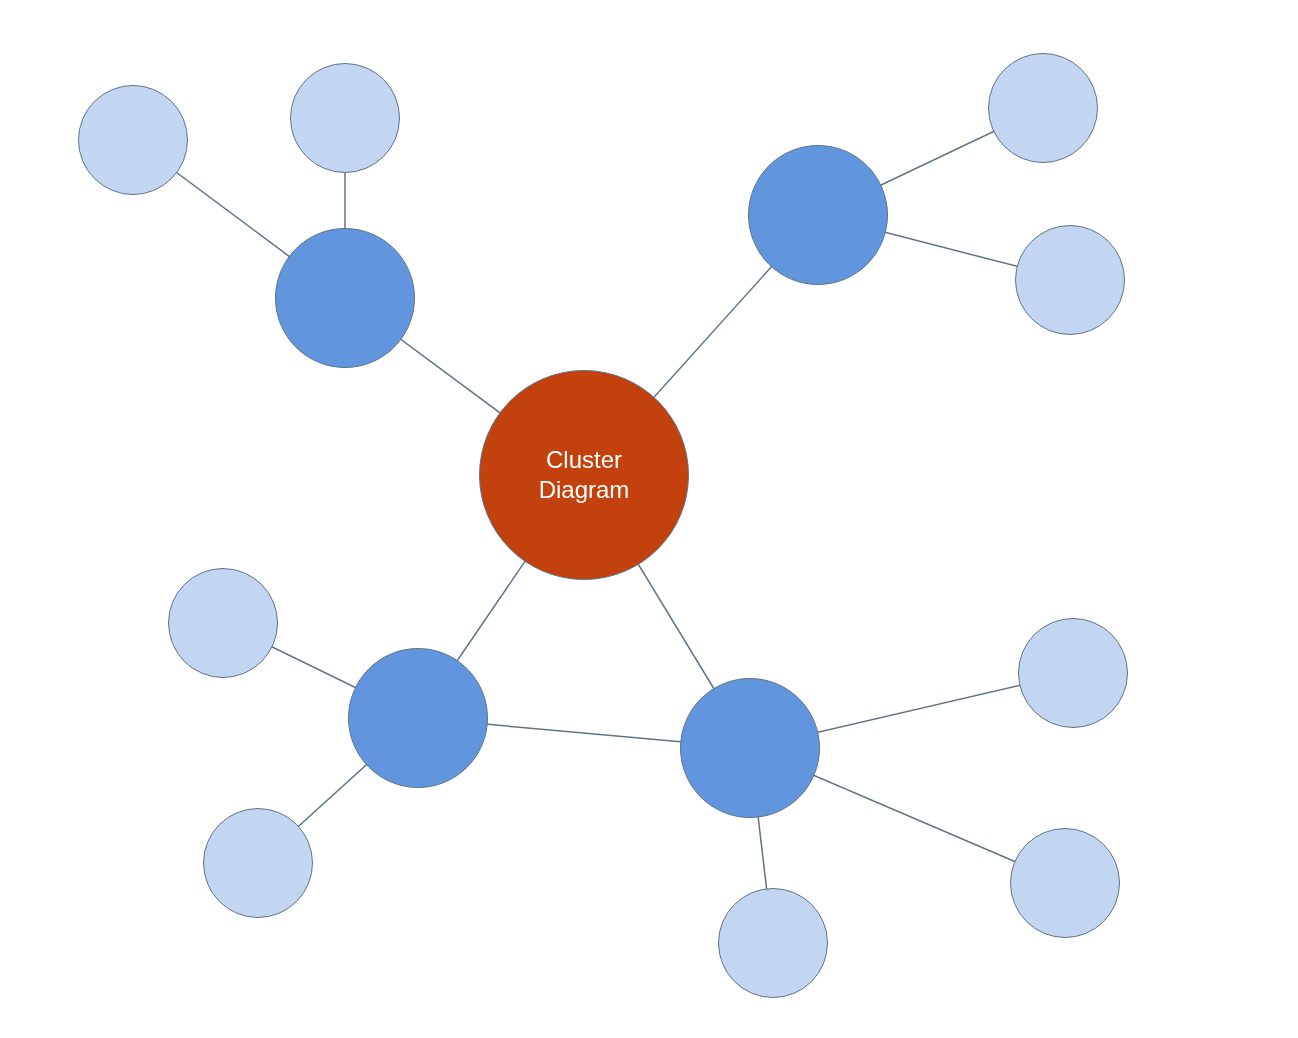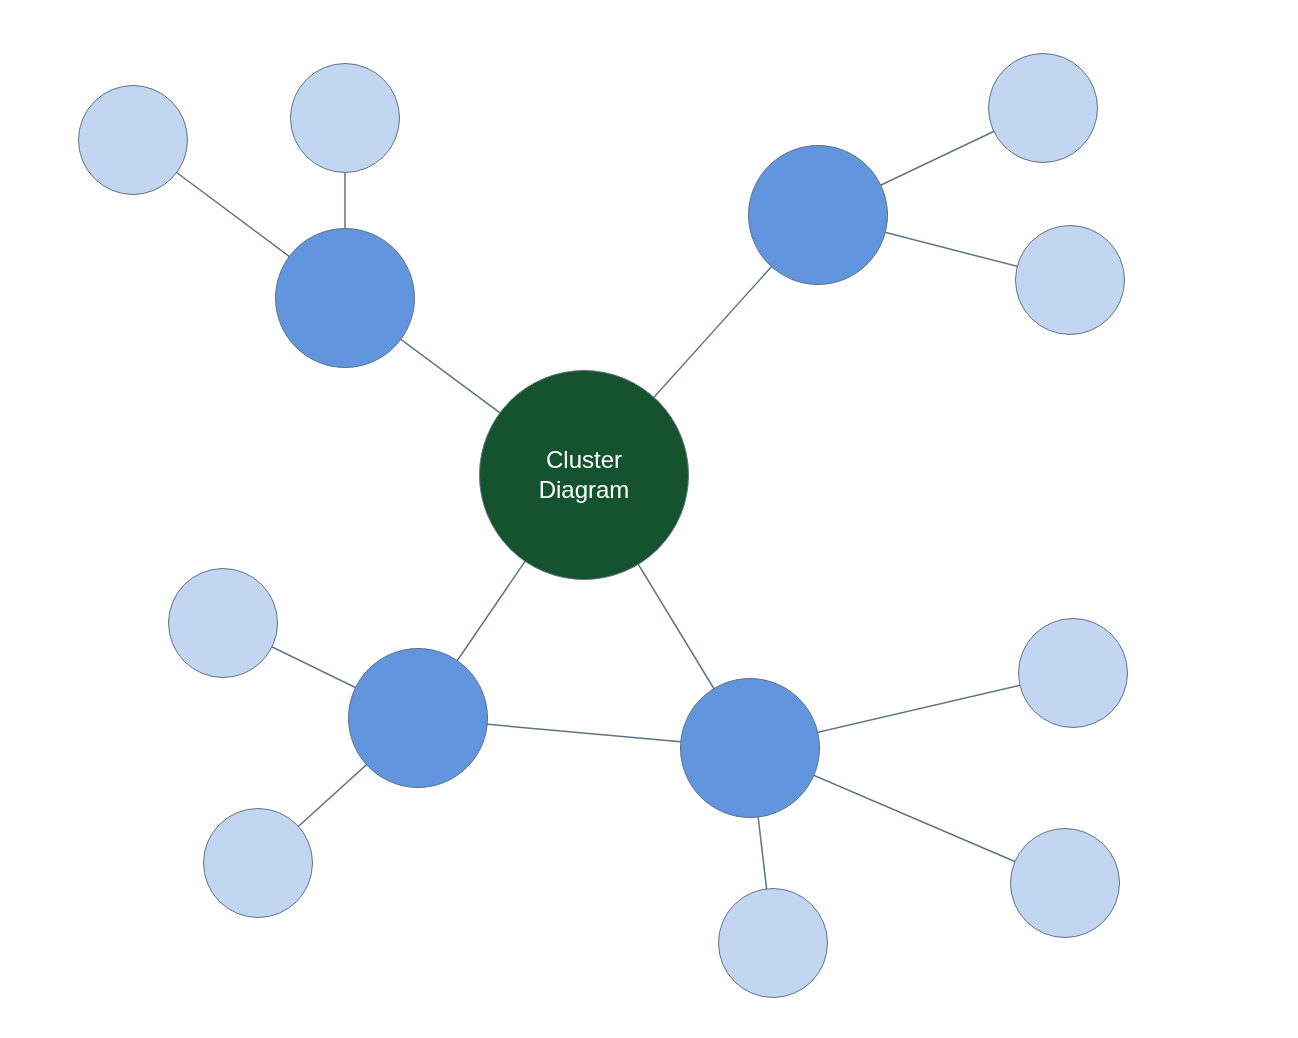--- a/index.html
+++ b/index.html
@@ -94,21 +94,21 @@
     <line class="edge" x1="418" y1="718" x2="223" y2="623"></line>
     <line class="edge" x1="418" y1="718" x2="258" y2="863"></line>
 
     <line class="edge" x1="418" y1="718" x2="750" y2="748"></line>
 
     <line class="edge" x1="750" y1="748" x2="1073" y2="673"></line>
     <line class="edge" x1="750" y1="748" x2="773" y2="943"></line>
     <line class="edge" x1="750" y1="748" x2="1065" y2="883"></line>
   </svg>
 
-  <div class="node center-node" style=";background:#14532d;color:#ffffff">
+  <div class="node center-node" style=";background:#c2410c;color:#ffffff">
     <span>Cluster<br>Diagram</span>
   </div>
 
   <div class="node sec sec-tl" style=";background:#6196de"></div>
   <div class="node sec sec-tr" style=";background:#6196de"></div>
   <div class="node sec sec-bl" style=";background:#6196de"></div>
   <div class="node sec sec-br" style=";background:#6196de"></div>
 
   <div class="node ter ter-tl1" style=";background:#c2d6f2"></div>
   <div class="node ter ter-tl2" style=";background:#c2d6f2"></div>

